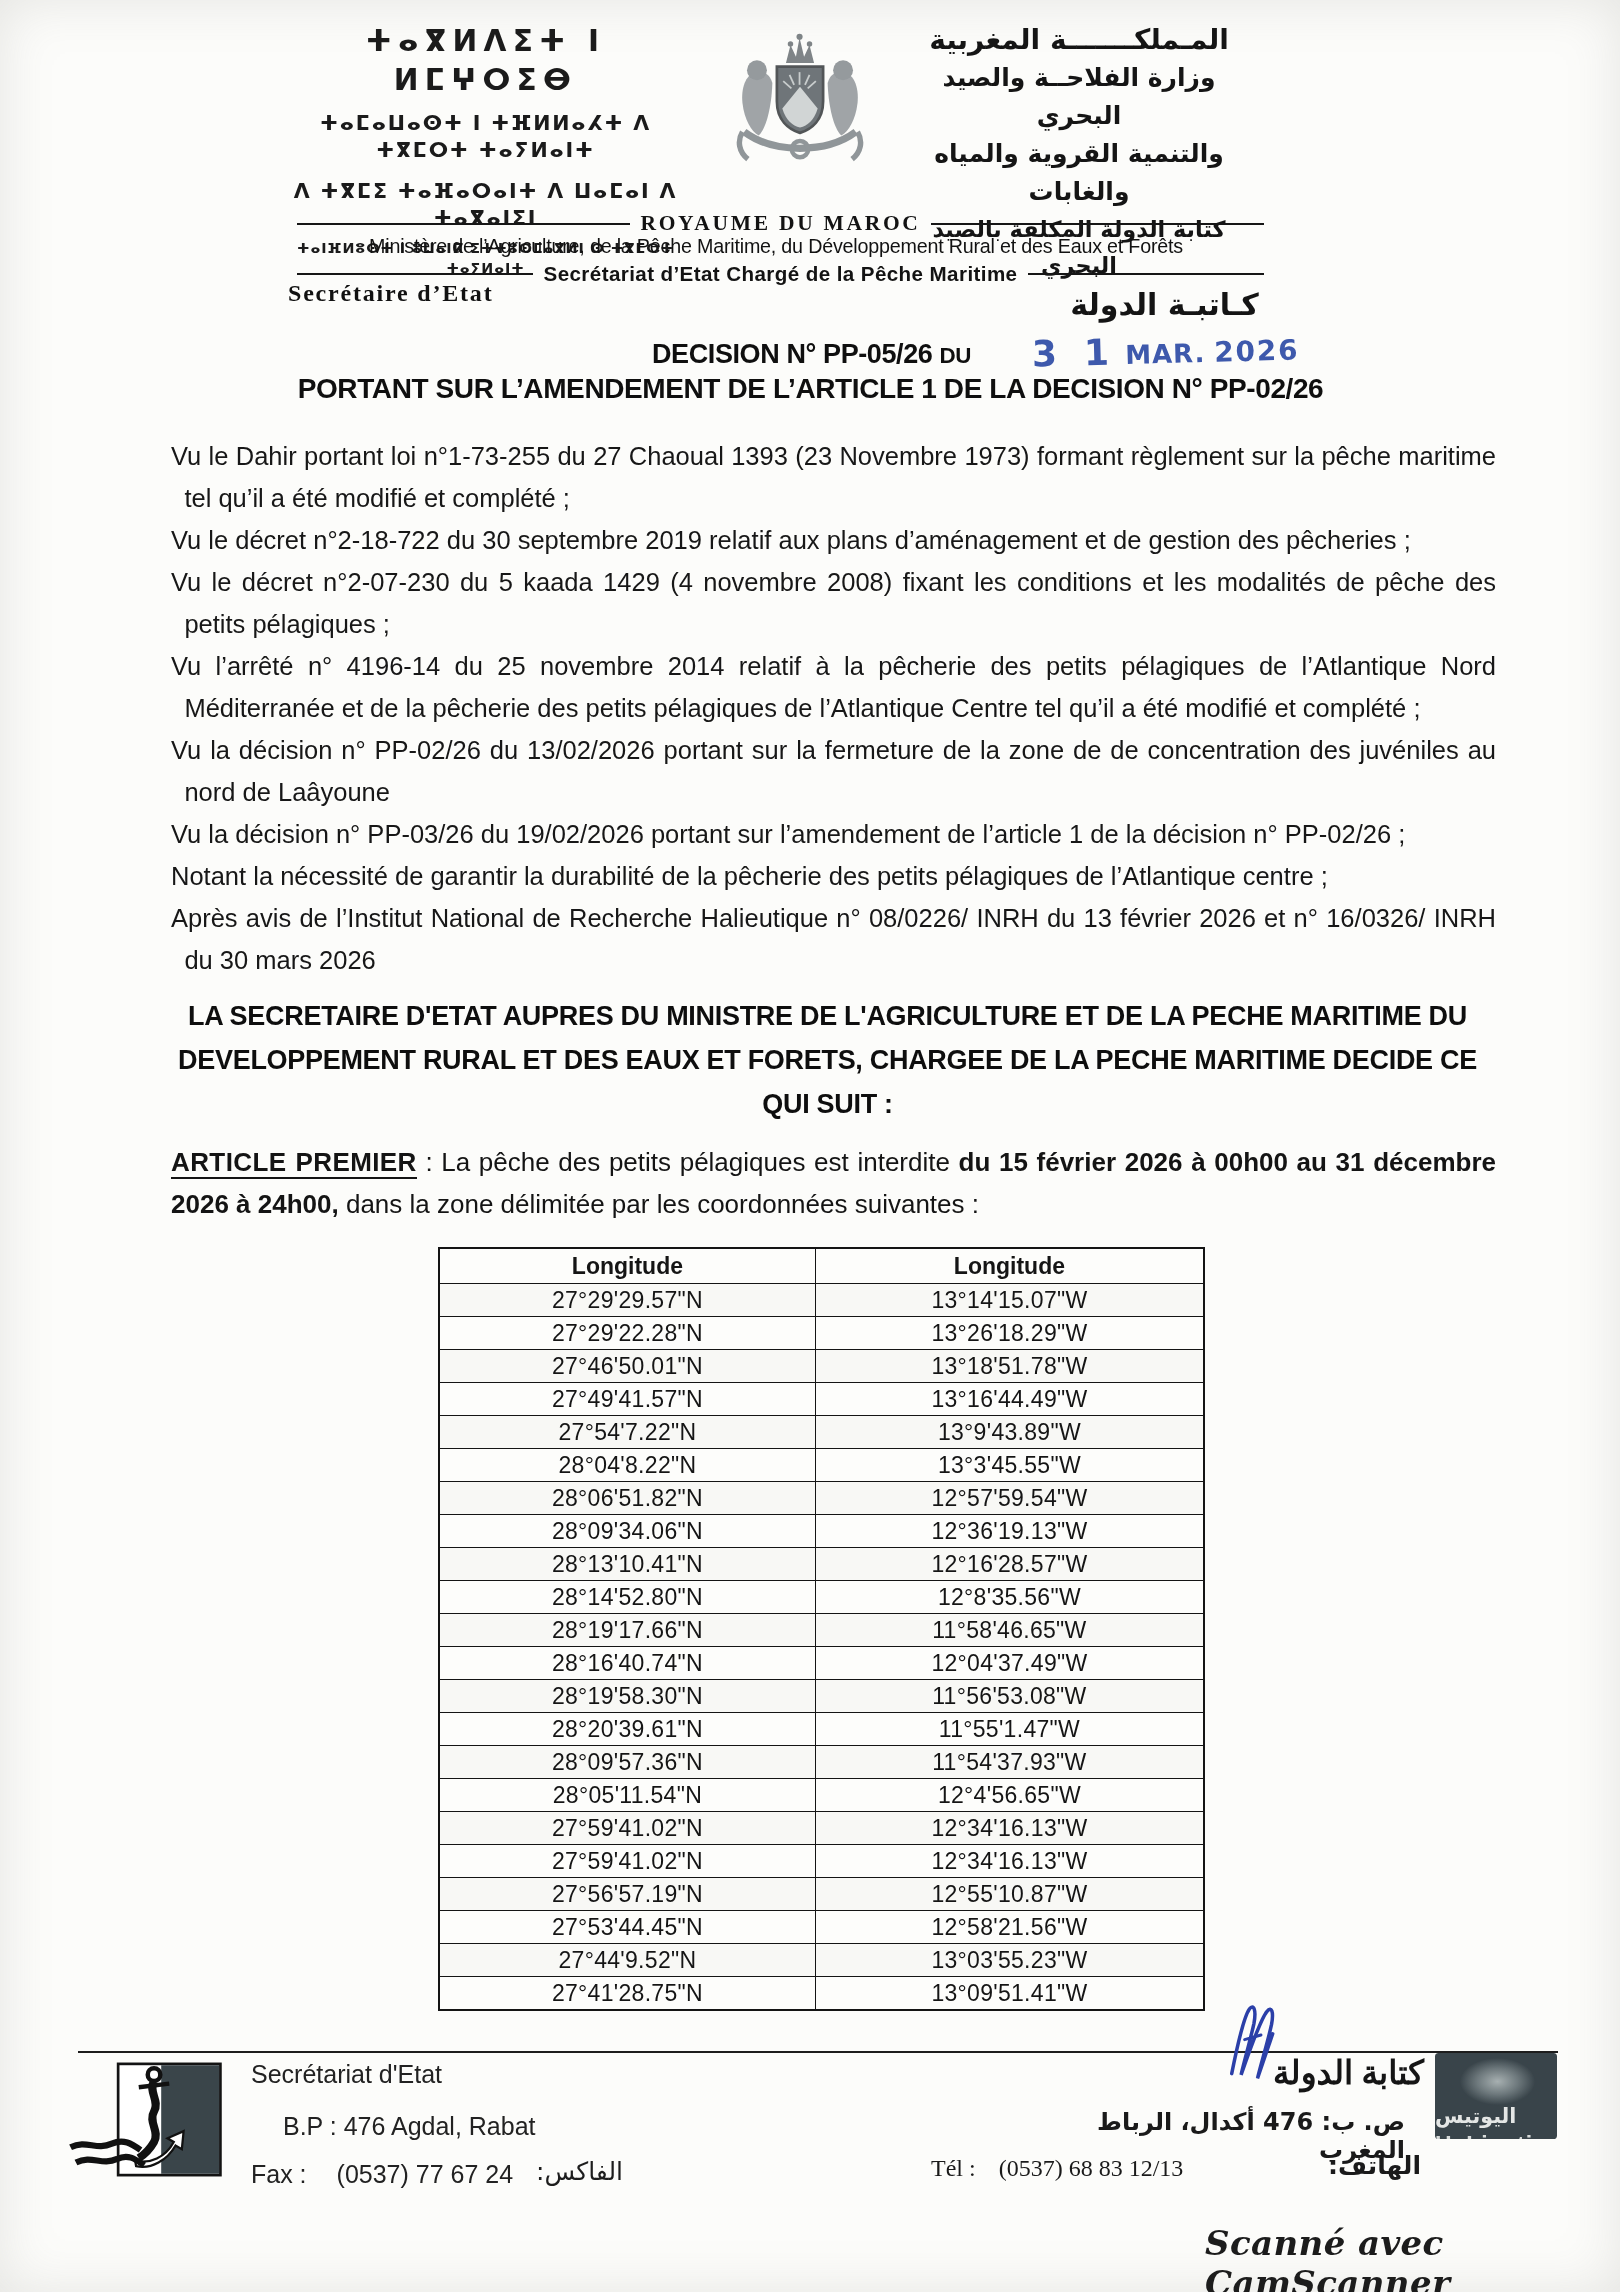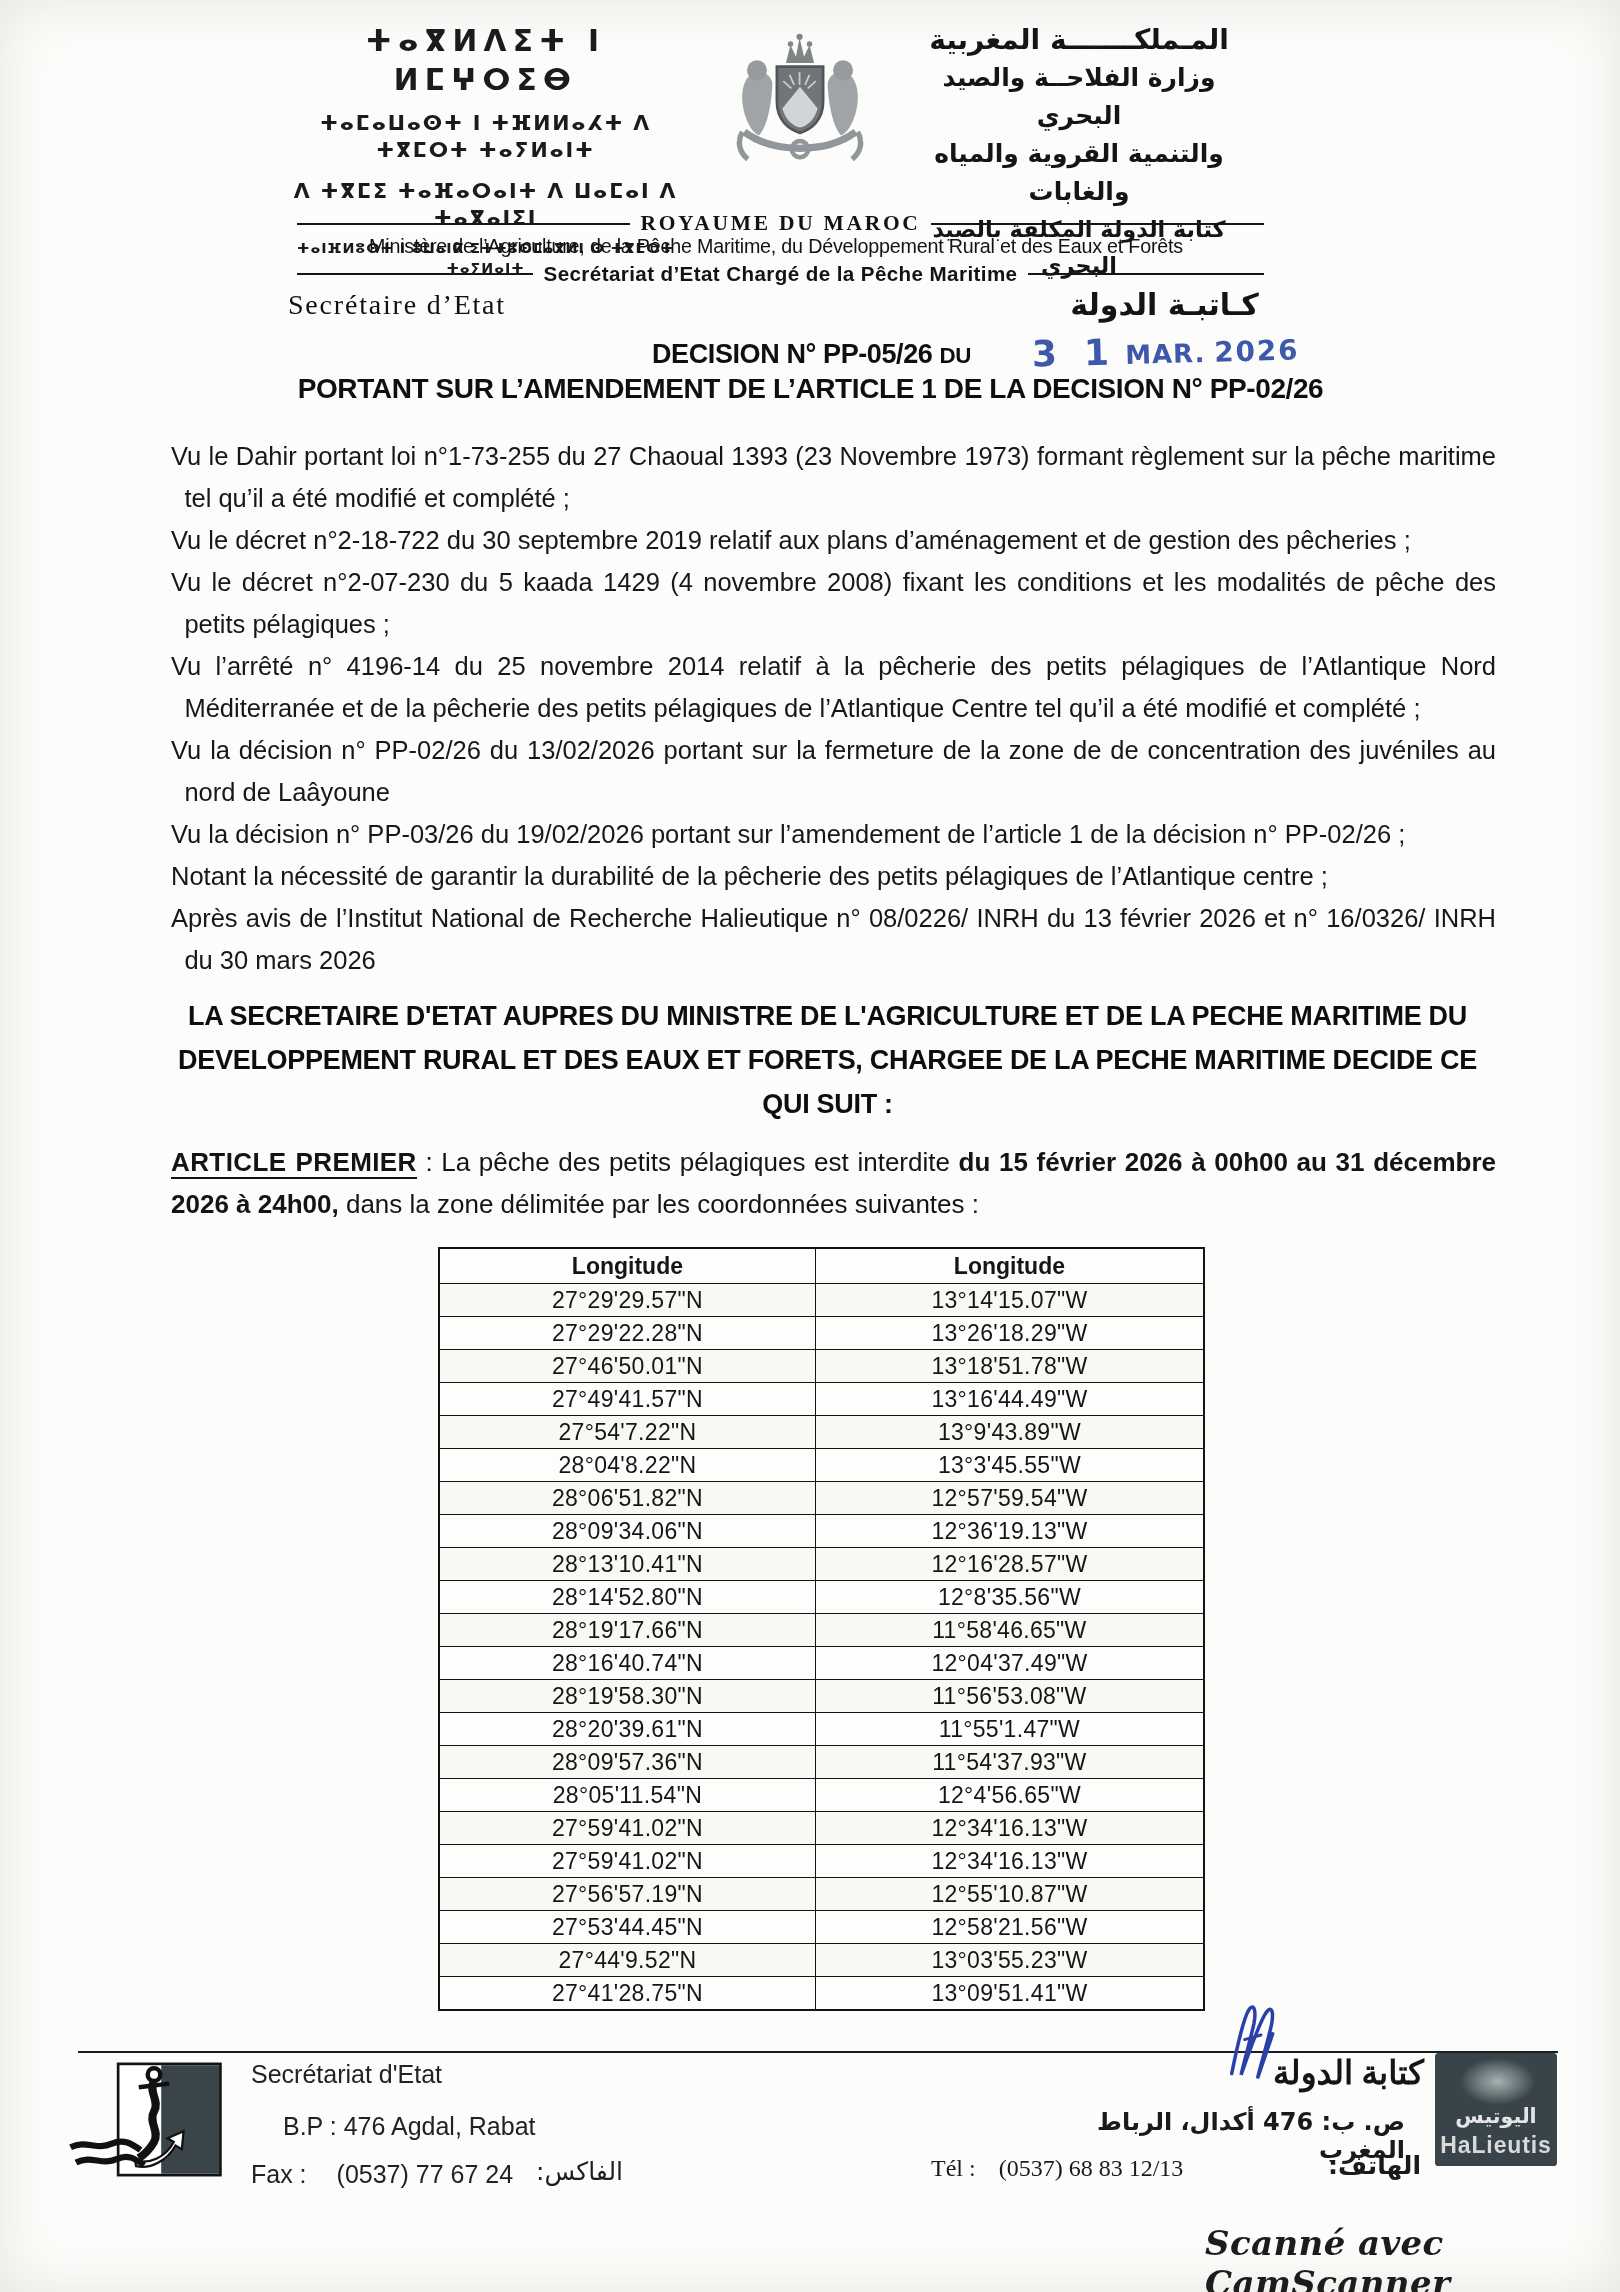--- a/index.html
+++ b/index.html
@@ -30,22 +30,22 @@
   .ar3{font-size:25px;line-height:38px;}
   .ar4{font-size:22.4px;line-height:36px;}
   .rule-row{position:absolute;display:flex;align-items:center;gap:10.7px;
     font-family:"Liberation Serif",serif;font-weight:bold;color:#131313;}
   .rule-row .rule{flex:1;border-top:2.7px solid #161616;}
   .royaume-row{left:297px;top:211px;width:967px;font-size:21.5px;letter-spacing:2.7px;}
   .ministry{position:absolute;left:294px;top:235px;width:964px;text-align:center;
     font-size:19.7px;font-weight:normal;letter-spacing:-0.2px;white-space:nowrap;color:#121212;}
   .secretariat-row{left:297px;top:262px;width:967px;font-size:20.6px;letter-spacing:0.4px;
     font-family:"Liberation Sans",sans-serif;}
-  .secretaire{position:absolute;left:288px;top:289px;font-family:"Liberation Serif",serif;
-    font-weight:normal;font-size:28px;letter-spacing:1.8px;color:#111;}
+  .secretaire{position:absolute;left:288px;top:280px;font-family:"Liberation Serif",serif;
+    font-weight:bold;font-size:24px;letter-spacing:1.8px;color:#111;}
   .secretaire-ar{position:absolute;left:1057px;top:287px;width:215px;text-align:center;direction:rtl;
     font-family:"DejaVu Sans",sans-serif;font-weight:bold;font-size:30px;color:#141414;}
   
   .title1{position:absolute;left:652px;top:339px;white-space:nowrap;
     font-weight:bold;font-size:27px;letter-spacing:-0.4px;color:#0f0f0f;}
   .title1 .du{font-size:22.4px;margin-left:7.2px;}
   .stamp{position:absolute;left:1032px;top:330px;display:flex;align-items:baseline;gap:9px;
     color:#2e4ca6;font-family:"DejaVu Sans",sans-serif;transform:rotate(-1.5deg);opacity:.92;}
   .stamp .day{font-size:36px;font-weight:bold;letter-spacing:7.2px;}
   .stamp .mon{font-size:26px;font-weight:bold;letter-spacing:0.9px;}
@@ -84,22 +84,22 @@
   .sig{position:absolute;left:1225px;top:2001px;width:72px;height:82px;}
   .f-kataba{position:absolute;right:196px;top:2053px;width:340px;text-align:right;direction:rtl;
     font-family:Liberation Serif, serif;font-weight:bold;font-size:33px;color:#151515;}
   .f-pobox{position:absolute;right:215px;top:2108px;width:376px;text-align:right;direction:rtl;
     font-family:"DejaVu Sans",sans-serif;font-size:24px;font-weight:bold;color:#1a1a1a;}
   .f-tel{position:absolute;left:931px;top:2155px;font-family:"Liberation Serif",serif;
     font-size:24px;color:#1a1a1a;}
   .f-tel .gap{display:inline-block;width:23px;}
   .tel-ar{position:absolute;right:199px;top:2151px;direction:rtl;
     font-family:"DejaVu Sans",sans-serif;font-size:25px;font-weight:bold;color:#1a1a1a;}
-  .halieutis{position:absolute;left:1435px;top:2053px;width:122px;height:113px;
-    background:#39444a;border-radius:3.6px;overflow:hidden;text-align:center;}
+  .halieutis{position:absolute;left:1435px;top:2053px;width:122px;height:86px;
+    background:#39444a;border-radius:3.6px;overflow:hidden;text-align:left;}
   .halieutis .fish{position:absolute;left:25px;top:5.4px;width:75px;height:47px;
     background:radial-gradient(closest-side,#a7b0b1 0%,#6d787c 55%,rgba(57,68,74,0) 100%);
     border-radius:50%;}
   .halieutis .ar{position:absolute;left:0;right:0;top:52px;font-family:"DejaVu Sans",sans-serif;
     font-size:20.6px;font-weight:bold;color:#e4e6e5;direction:rtl;line-height:23px;}
   .halieutis .lat{position:absolute;left:0;right:0;top:79px;font-family:"Liberation Sans",sans-serif;
     font-size:23px;font-weight:bold;color:#d7dad9;letter-spacing:0.9px;}
   .camscanner{position:absolute;left:1205px;top:2223px;font-family:"DejaVu Serif",serif;
     font-style:italic;font-weight:bold;font-size:34px;color:#1c1c1c;letter-spacing:0.4px;}
 </style>

